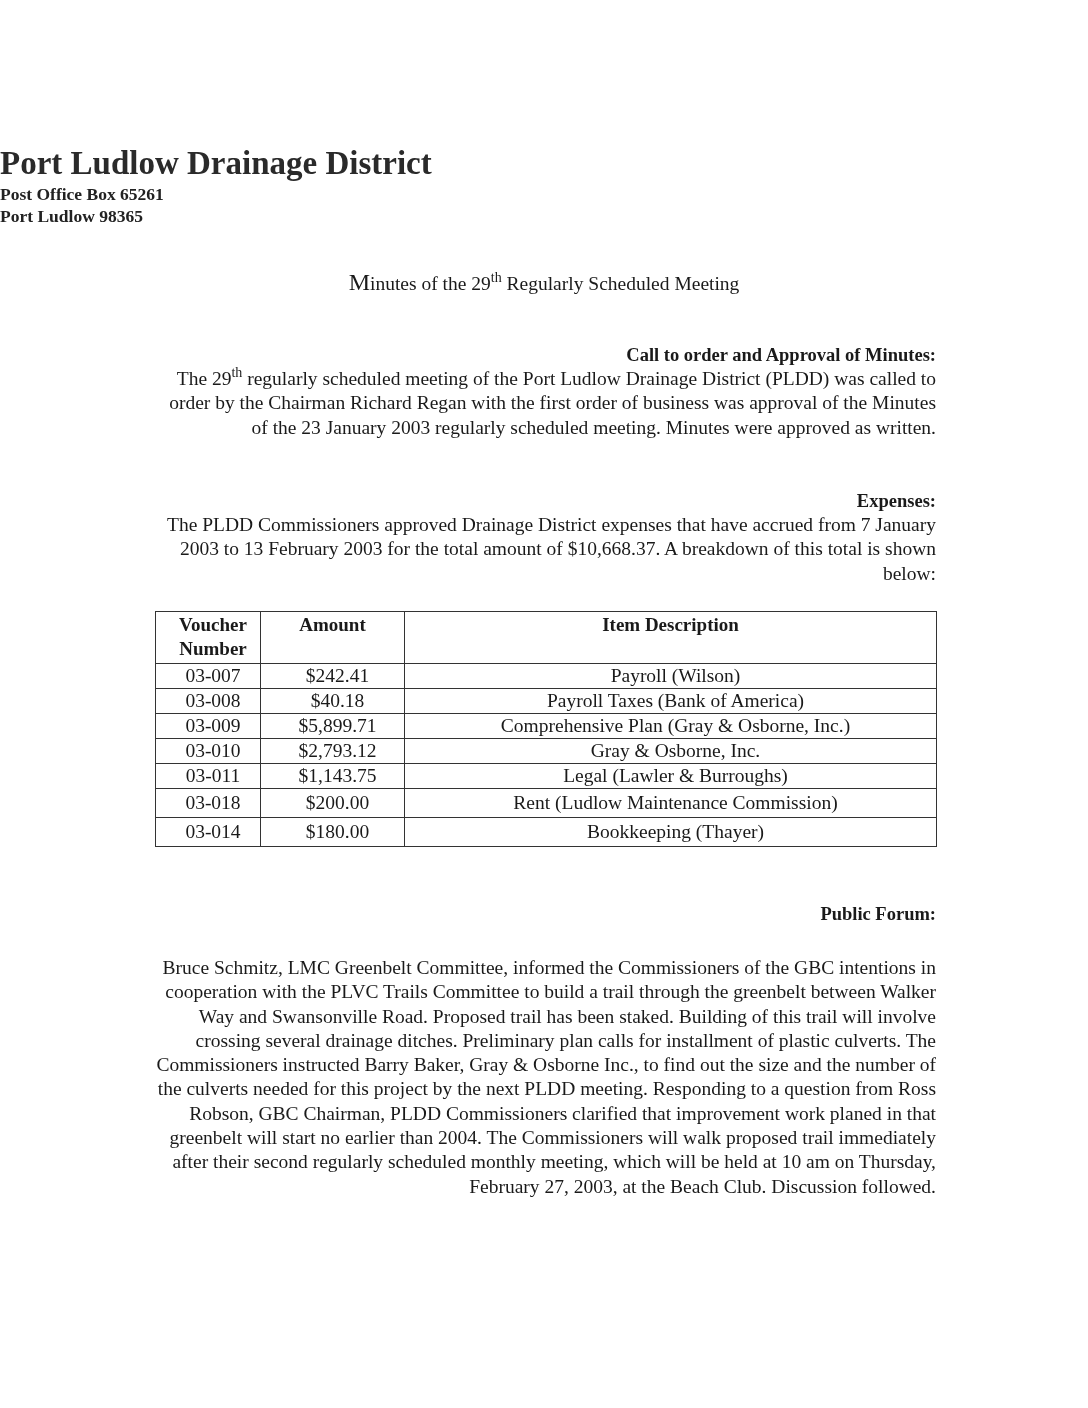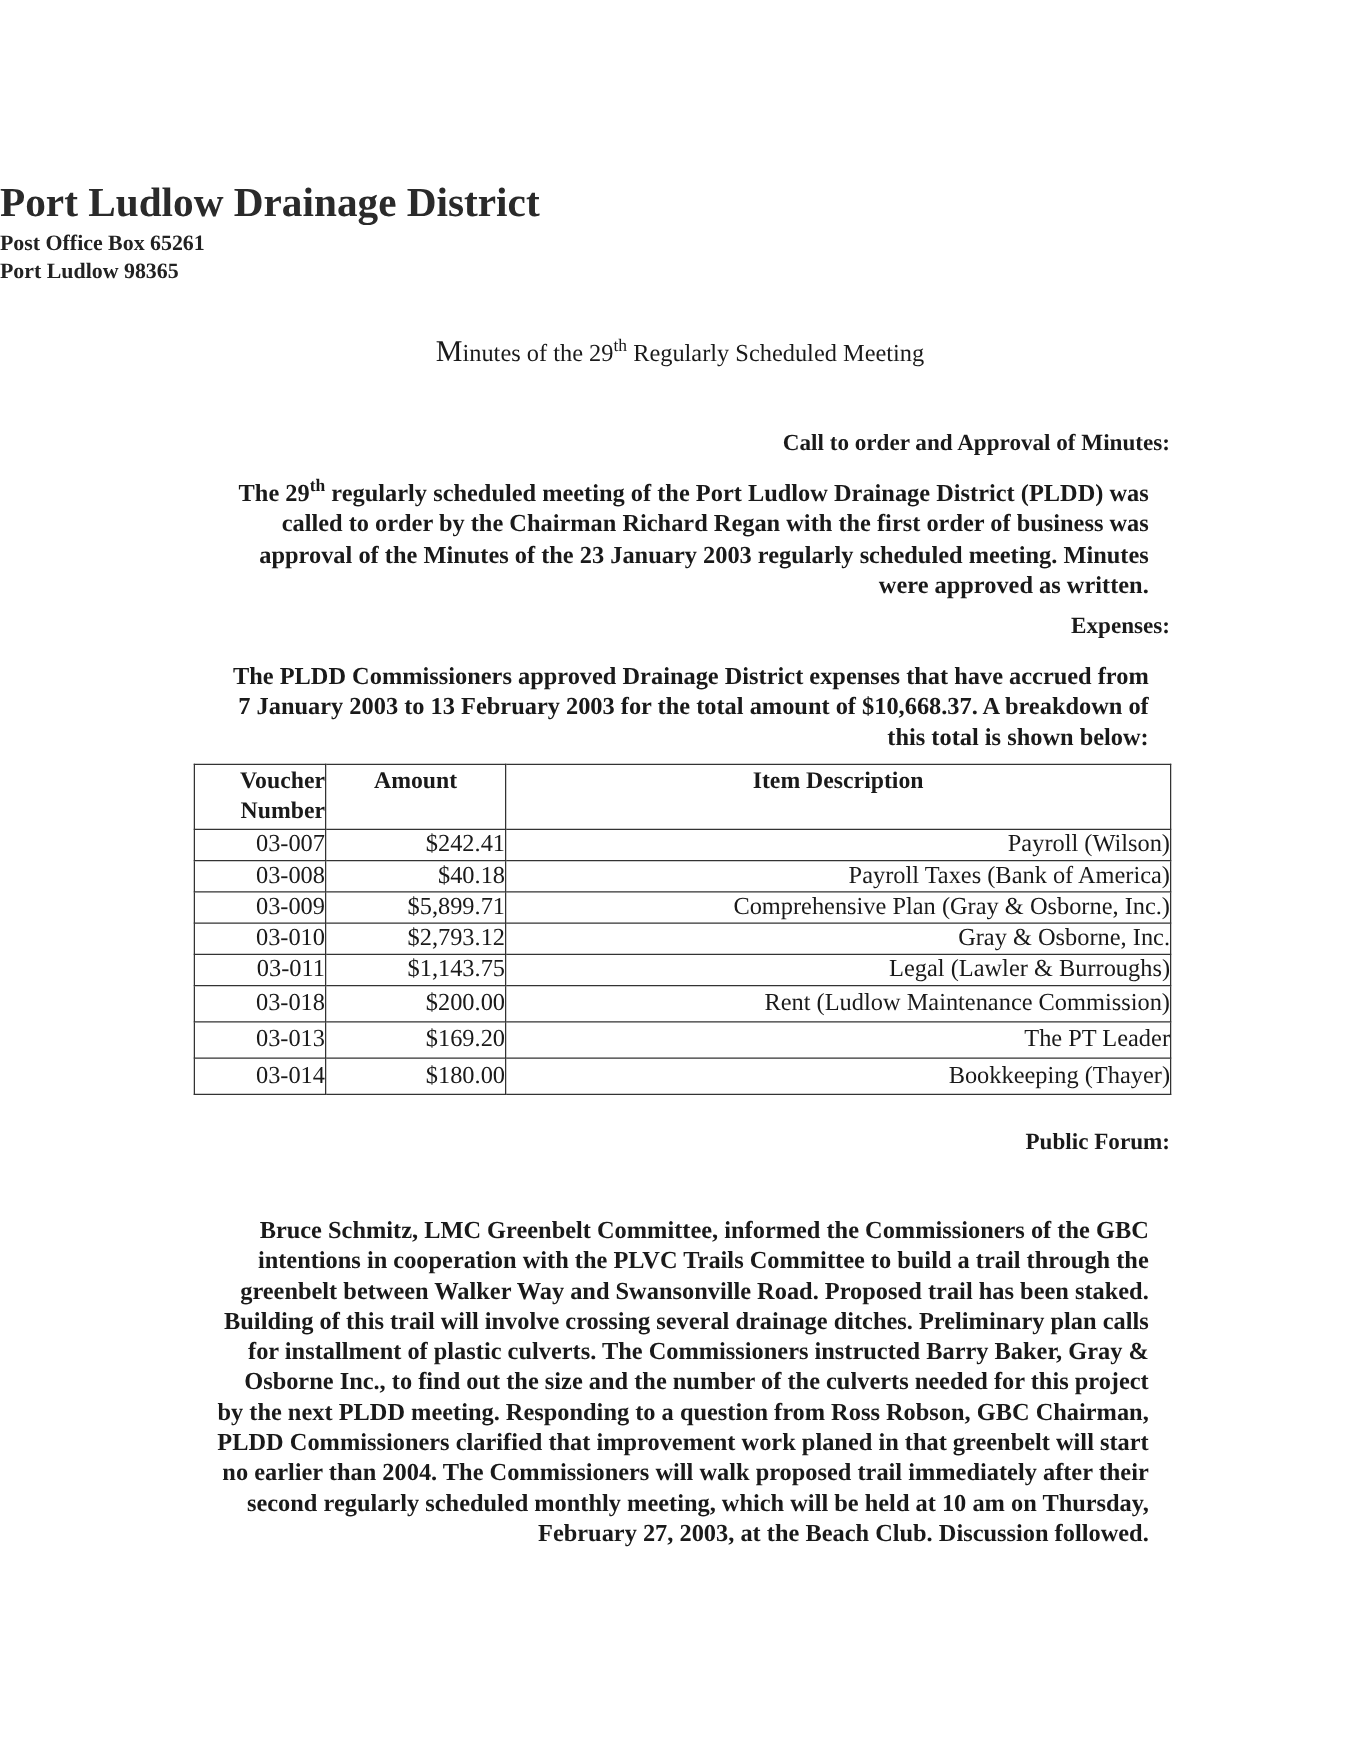--- a/index.html
+++ b/index.html
@@ -14,36 +14,36 @@
     }
     .page { position: absolute; left: 0; top: 0; width: 1088px; height: 1408px; }
     .header { position: absolute; left: 0; top: 143px; width: 1088px; text-align: left; }
     .title { font-weight: bold; font-size: 33px; line-height: 40px; color: #2a2a2a; margin: 0; }
     .addr { font-weight: bold; font-size: 17.5px; line-height: 22px; color: #222; margin: 0; }
     .meeting { position: absolute; left: 0; top: 270px; width: 1088px; text-align: center; font-size: 19.5px; line-height: 25px; }
     .meeting .big-m { font-size: 24px; }
     sup { font-size: 14px; vertical-align: 8px; line-height: 0; }
     .section { position: absolute; left: 156px; width: 780px; font-size: 19.5px; line-height: 24.3px; text-align: right; }
     .section h2 { font-size: 18.5px; font-weight: bold; margin: 0; line-height: 24px; }
-    .section p { margin: 17px; font-weight: bold; }
+    .section p { margin: 0; }
     #sec-call { top: 343px; }
     #sec-exp { top: 489px; }
     #sec-forum-h { top: 902px; }
     #sec-forum-p { top: 956px; }
 
     table.vouchers {
       position: absolute; left: 155px; top: 611px;
       border-collapse: collapse;
       font-size: 19.5px;
       width: 782px;
     }
     table.vouchers td, table.vouchers th {
       border: 1.5px solid #333;
       padding: 0 0 0 10px;
-      text-align: right;
+      text-align: center;
       vertical-align: top;
       font-weight: normal;
     }
     table.vouchers th { font-weight: bold; font-size: 19px; line-height: 24px; padding-top: 1px; padding-bottom: 2px; }
     table.vouchers th.c { text-align: center; padding-left: 0; }
     table.vouchers td { line-height: 24px; height: 24px; }
     table.vouchers tr.tall td { height: 28px; line-height: 28px; }
     .col1 { width: 94px; }
     .col2 { width: 143px; }
   </style>
@@ -105,25 +105,20 @@
         <td>03-011</td>
         <td>$1,143.75</td>
         <td>Legal (Lawler &amp; Burroughs)</td>
       </tr>
       <tr class="tall">
         <td>03-018</td>
         <td>$200.00</td>
         <td>Rent (Ludlow Maintenance Commission)</td>
       </tr>
       <tr class="tall">
-        <td>03-013</td>
-        <td>$169.20</td>
-        <td>The PT Leader</td>
-      </tr>
-      <tr class="tall">
         <td>03-014</td>
         <td>$180.00</td>
         <td>Bookkeeping (Thayer)</td>
       </tr>
     </tbody>
   </table>
 
   <div class="section" id="sec-forum-h">
     <h2>Public Forum:</h2>
   </div>

